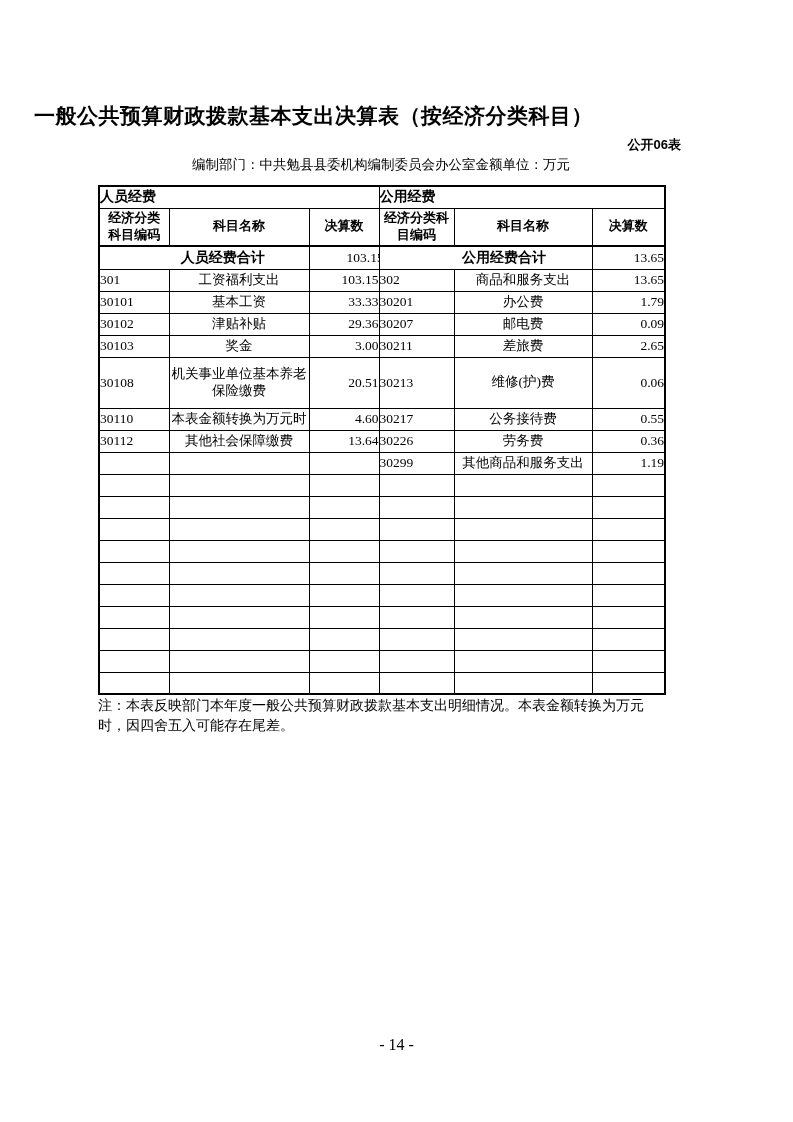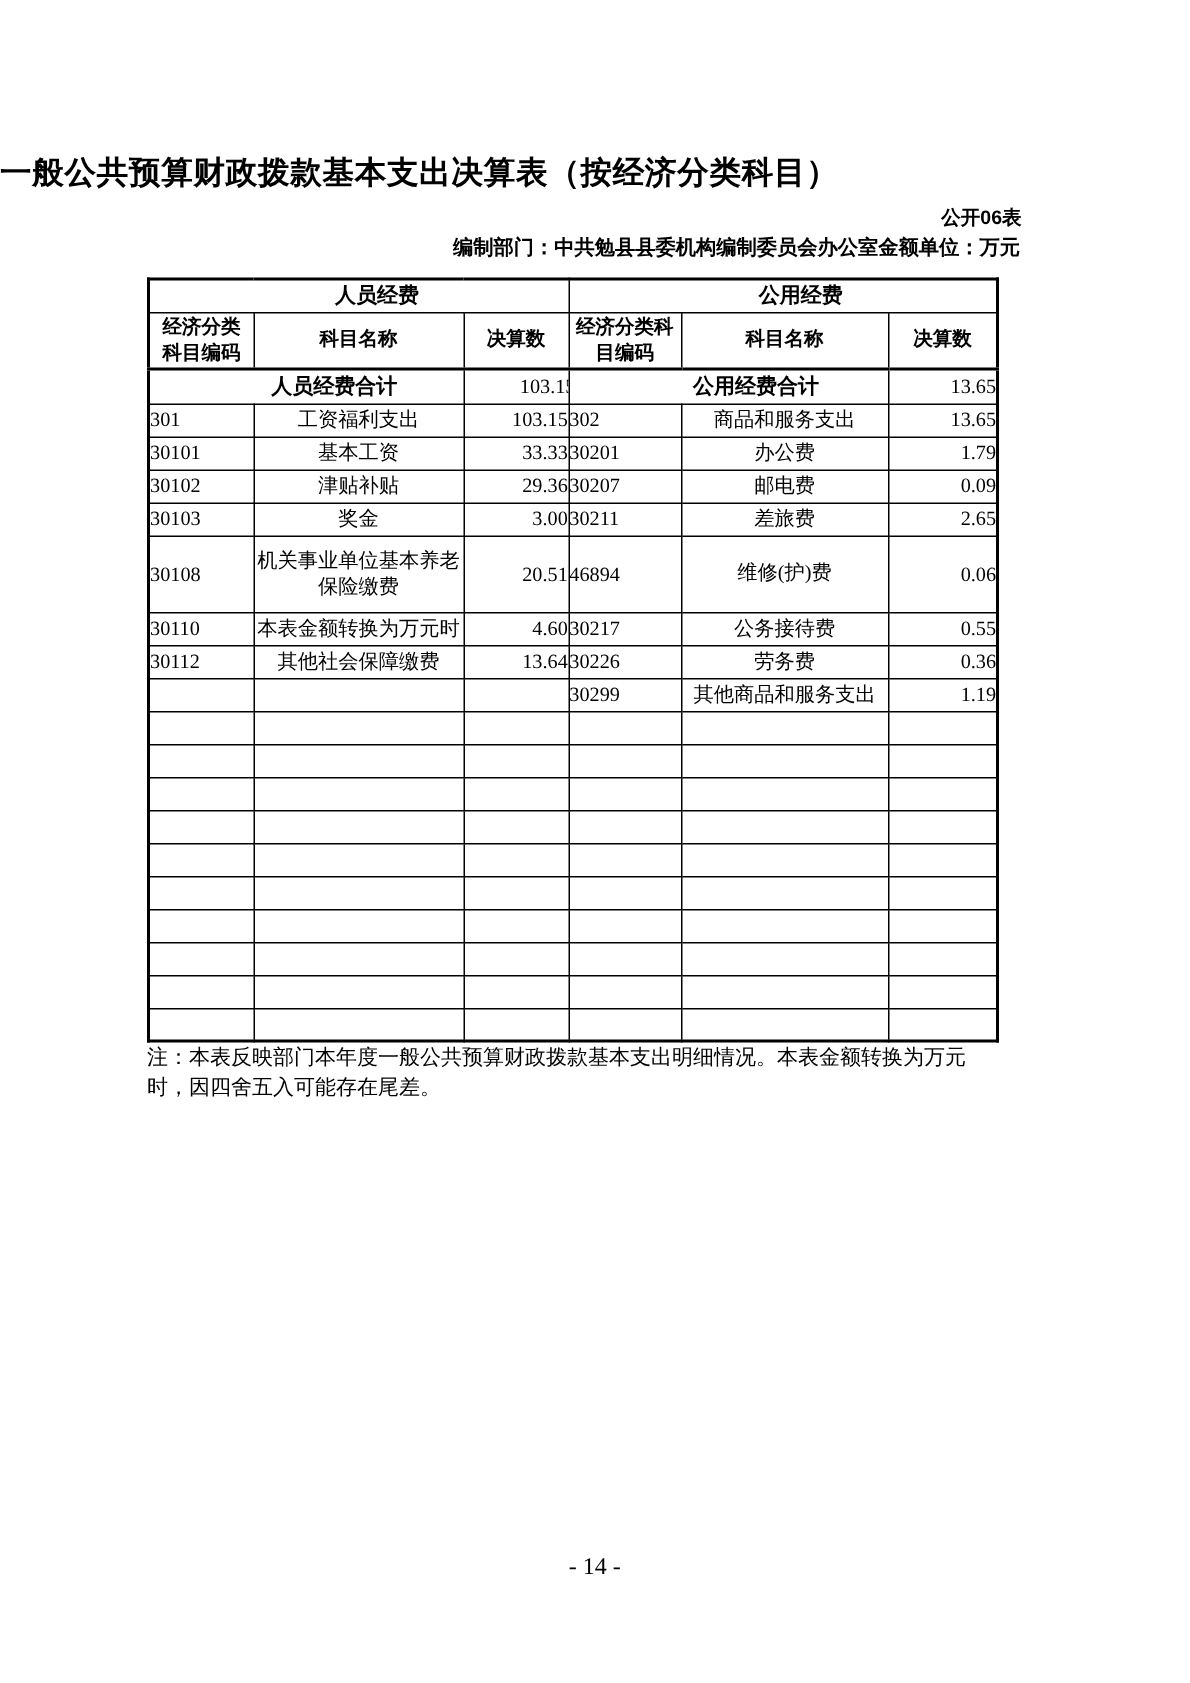--- a/index.html
+++ b/index.html
@@ -2,46 +2,46 @@
 <html><head>
 <meta charset="utf-8">
 <style>
   * { margin:0; padding:0; box-sizing:border-box; }
   html,body { background:#ffffff; }
   body { width:793px; height:1122px; font-family:"Liberation Serif", serif; color:#000; }
   .sheet { position:relative; width:793px; height:1122px; background:#fff; overflow:hidden; }
 
   .title {
     position:absolute; top:102px; left:0; width:627px;
-    text-align:left; font-family:"Liberation Sans", sans-serif;
+    text-align:center; font-family:"Liberation Sans", sans-serif;
     font-weight:bold; font-size:21px; line-height:28px; letter-spacing:0.5px;
   }
   .table-code {
     position:absolute; top:136px; left:115px; width:566px;
     text-align:right; font-family:"Liberation Sans", sans-serif;
     font-weight:bold; font-size:13px;
   }
   .meta-row {
     position:absolute; top:156px; left:98px; width:566px;
-    display:flex; justify-content:flex-end;
-    font-family:"Liberation Sans", sans-serif; font-weight:bold; font-size:13.5px;margin-left:16px;
+    display:flex; justify-content:center;
+    font-family:"Liberation Sans", sans-serif; font-weight:normal; font-size:13.5px;
   }
 
   table.budget {
     position:absolute; top:185px; left:98px; width:566px;
     border-collapse:collapse; table-layout:fixed;
     border:2px solid #000;
   }
   table.budget th, table.budget td {
     border:1px solid #000; overflow:hidden; white-space:normal;
     font-size:13.5px; vertical-align:middle; padding:0;
   }
   tr.group-row th {
     height:22px; font-family:"Liberation Sans", sans-serif;
-    font-weight:bold; font-size:14px; text-align:center;padding-left:24px;
+    font-weight:bold; font-size:14px; text-align:left;
   }
   tr.cols-row th {
     height:38px; font-family:"Liberation Sans", sans-serif;
     font-weight:bold; font-size:13px; line-height:1.3;
     text-align:center; border-bottom:2px solid #000; padding:0 4px;
   }
   tr.total-row td { height:23px;padding-left:37px; }
   tr.total-row td.lbl {
     font-family:"Liberation Sans", sans-serif; font-weight:bold;
     font-size:14px; text-align:center;
@@ -137,21 +137,21 @@
       <td class="name">奖金</td>
       <td class="val">3.00</td>
       <td class="code mid">30211</td>
       <td class="name">差旅费</td>
       <td class="val">2.65</td>
     </tr>
         <tr class="data-row tall">
       <td class="code">30108</td>
       <td class="name">机关事业单位基本养老保险缴费</td>
       <td class="val">20.51</td>
-      <td class="code mid">46894</td>
+      <td class="code mid">30213</td>
       <td class="name">维修(护)费</td>
       <td class="val">0.06</td>
     </tr>
         <tr class="data-row">
       <td class="code">30110</td>
       <td class="name small-text">本表金额转换为万元时</td>
       <td class="val">4.60</td>
       <td class="code mid">30217</td>
       <td class="name">公务接待费</td>
       <td class="val">0.55</td>

